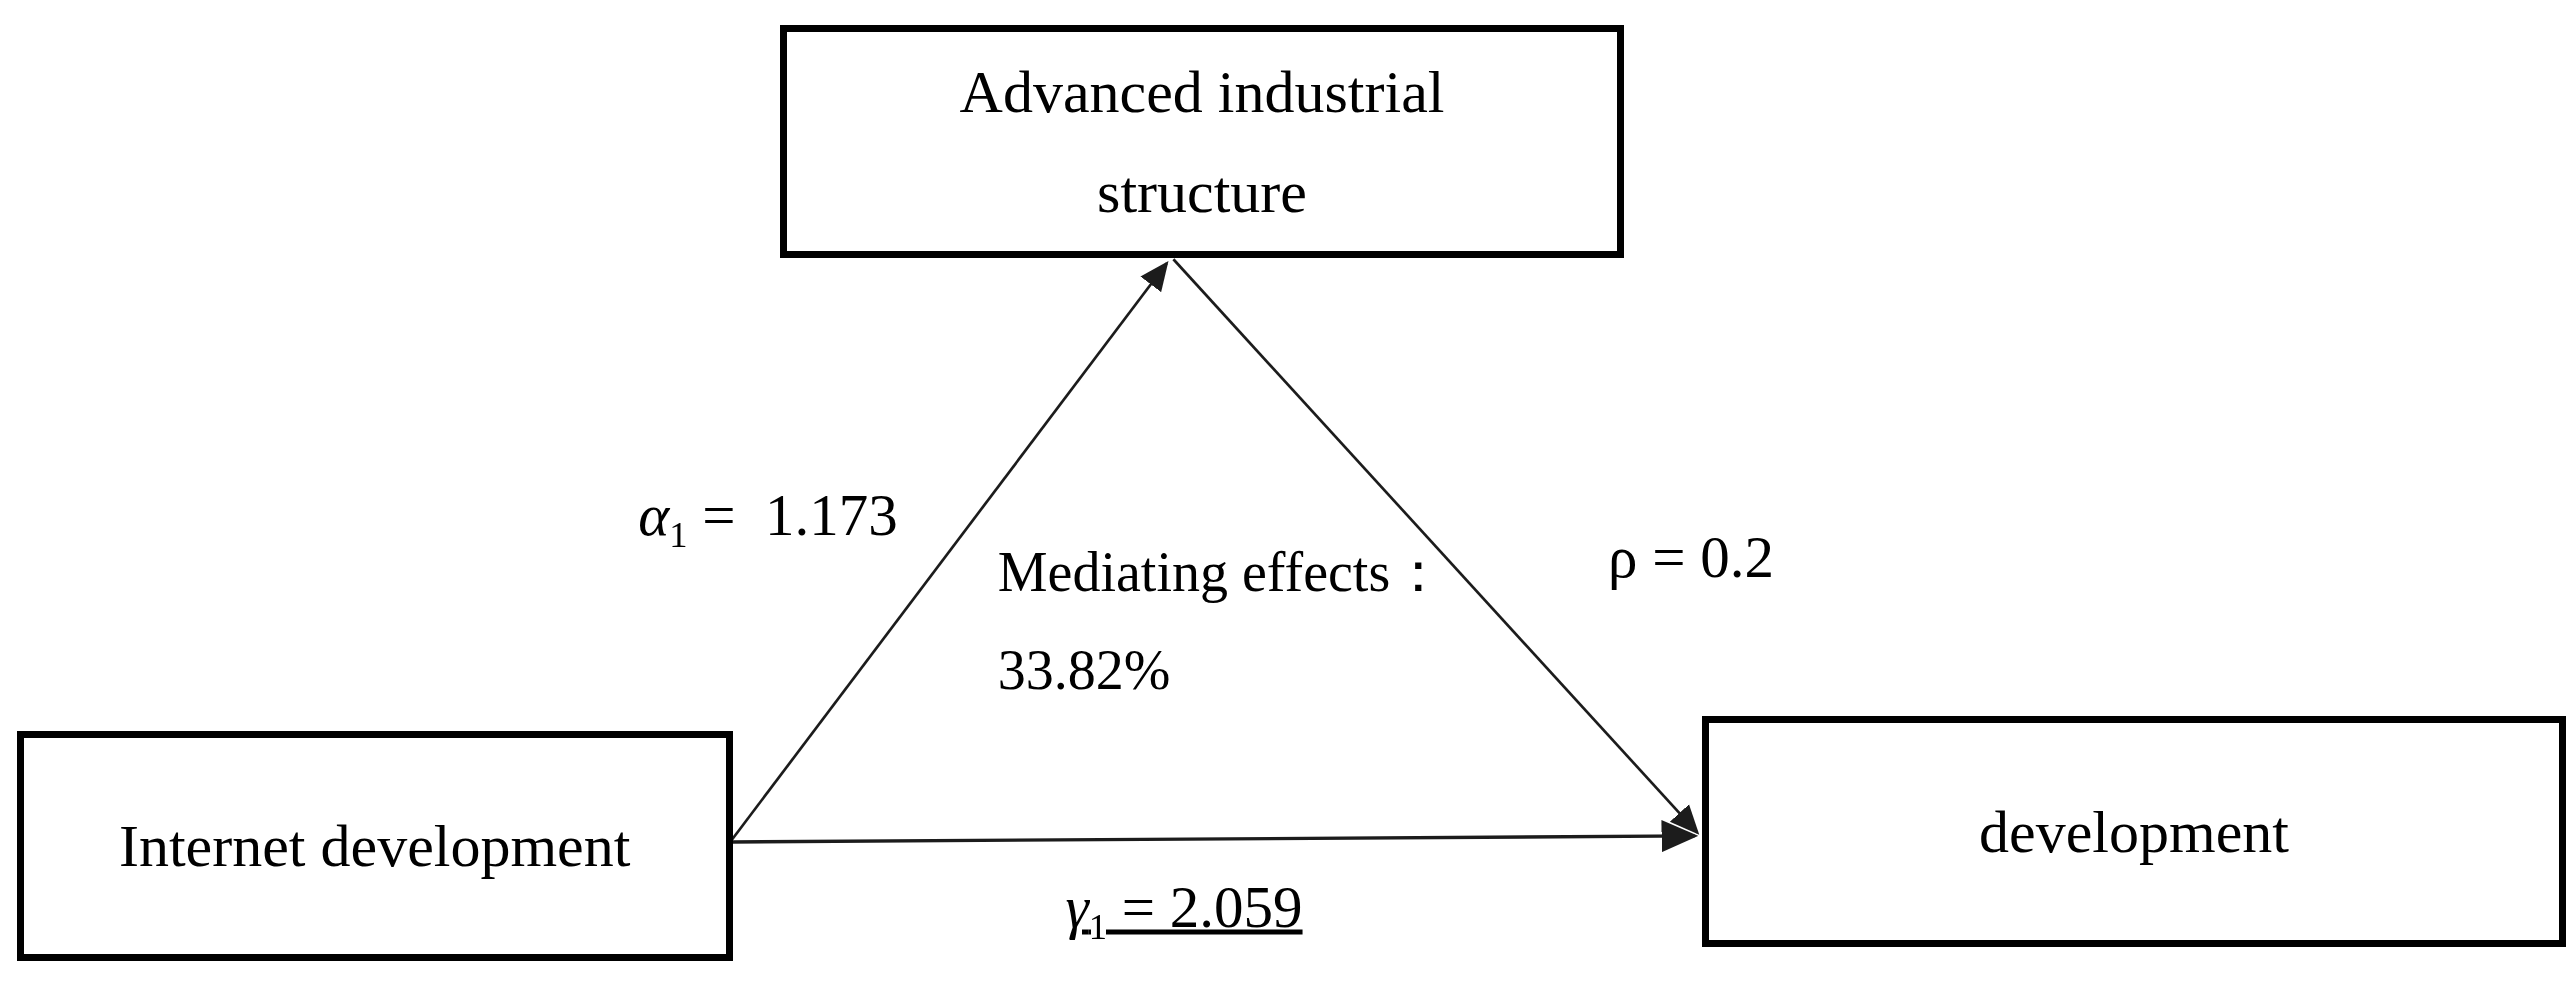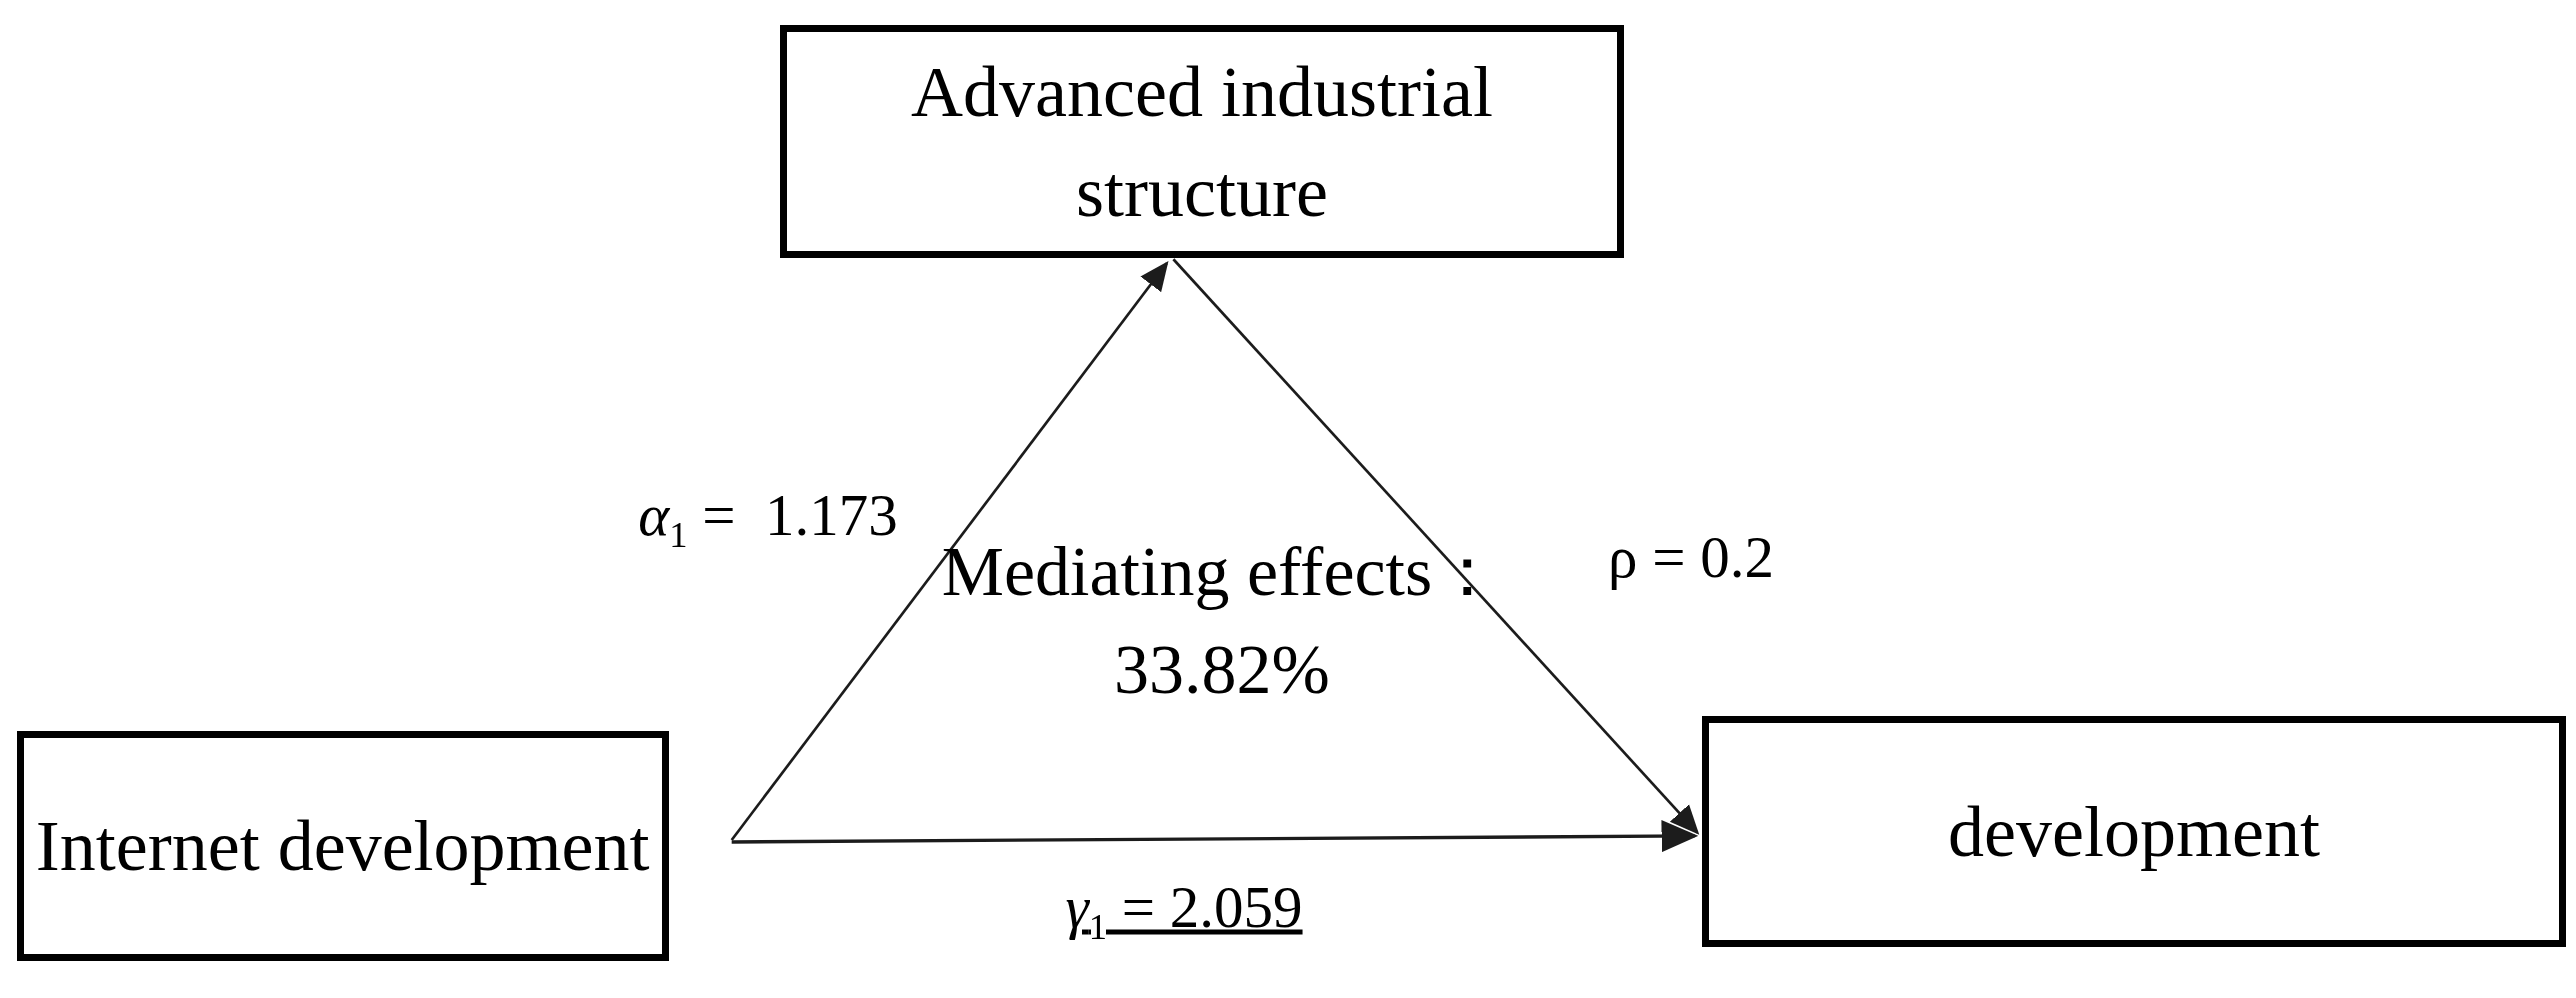--- a/index.html
+++ b/index.html
@@ -26,44 +26,43 @@
   .box {
     position: absolute;
     box-sizing: border-box;
     border: 7.4px solid #000000;
     background: #ffffff;
     display: flex;
     flex-direction: column;
     justify-content: center;
     align-items: center;
     text-align: center;
-    font-size: 72px;
+    font-size: 60px;
     line-height: 100px;
     white-space: nowrap;
   }
   #box-mediator   { left: 780px; top: 25px;   width: 844px; height: 233px; }
-  #box-independent{ left: 16.7px;   top: 731px; width: 652px; height: 230px; }
+  #box-independent{ left: 16.7px;   top: 731px; width: 716px; height: 230px; }
   #box-dependent  { left: 1702px; top: 716px; width: 864px; height: 231px; }
 
   .coef-label {
     position: absolute;
     transform: translate(-50%, -50%);
     font-size: 59px;
     white-space: pre;
   }
   #label-a   { left: 768px; top: 515px; }
   #label-b   { left: 1691px; top: 557px; }
   #label-c   { left: 1184px; top: 907px; text-decoration: underline; }
   #label-med {
     position: absolute;
     left: 1222px;
     top: 621px;
     transform: translate(-50%, -50%);
-    text-align: center;
-    font-size: 70px;
+    font-size: 56px;
     line-height: 98px;
     white-space: nowrap;
   }
   .sym { font-style: italic; }
   .sym-upright { font-style: normal; }
   sub { font-size: 0.62em; line-height: 0; }
 </style>
 </head>
 <body>
 

